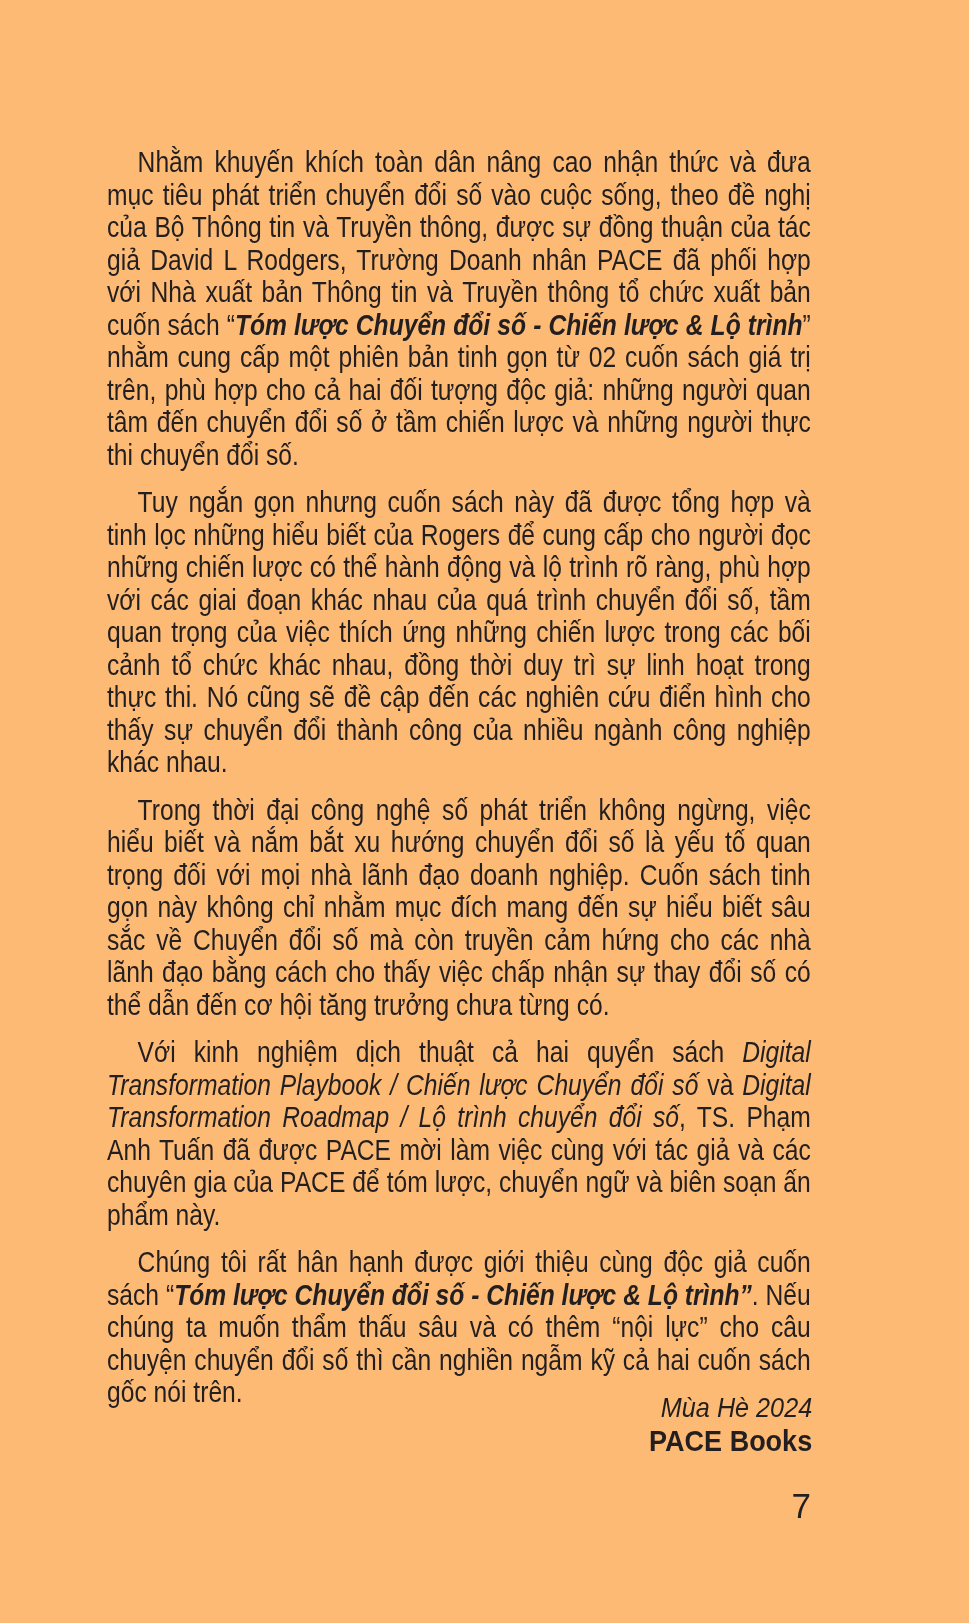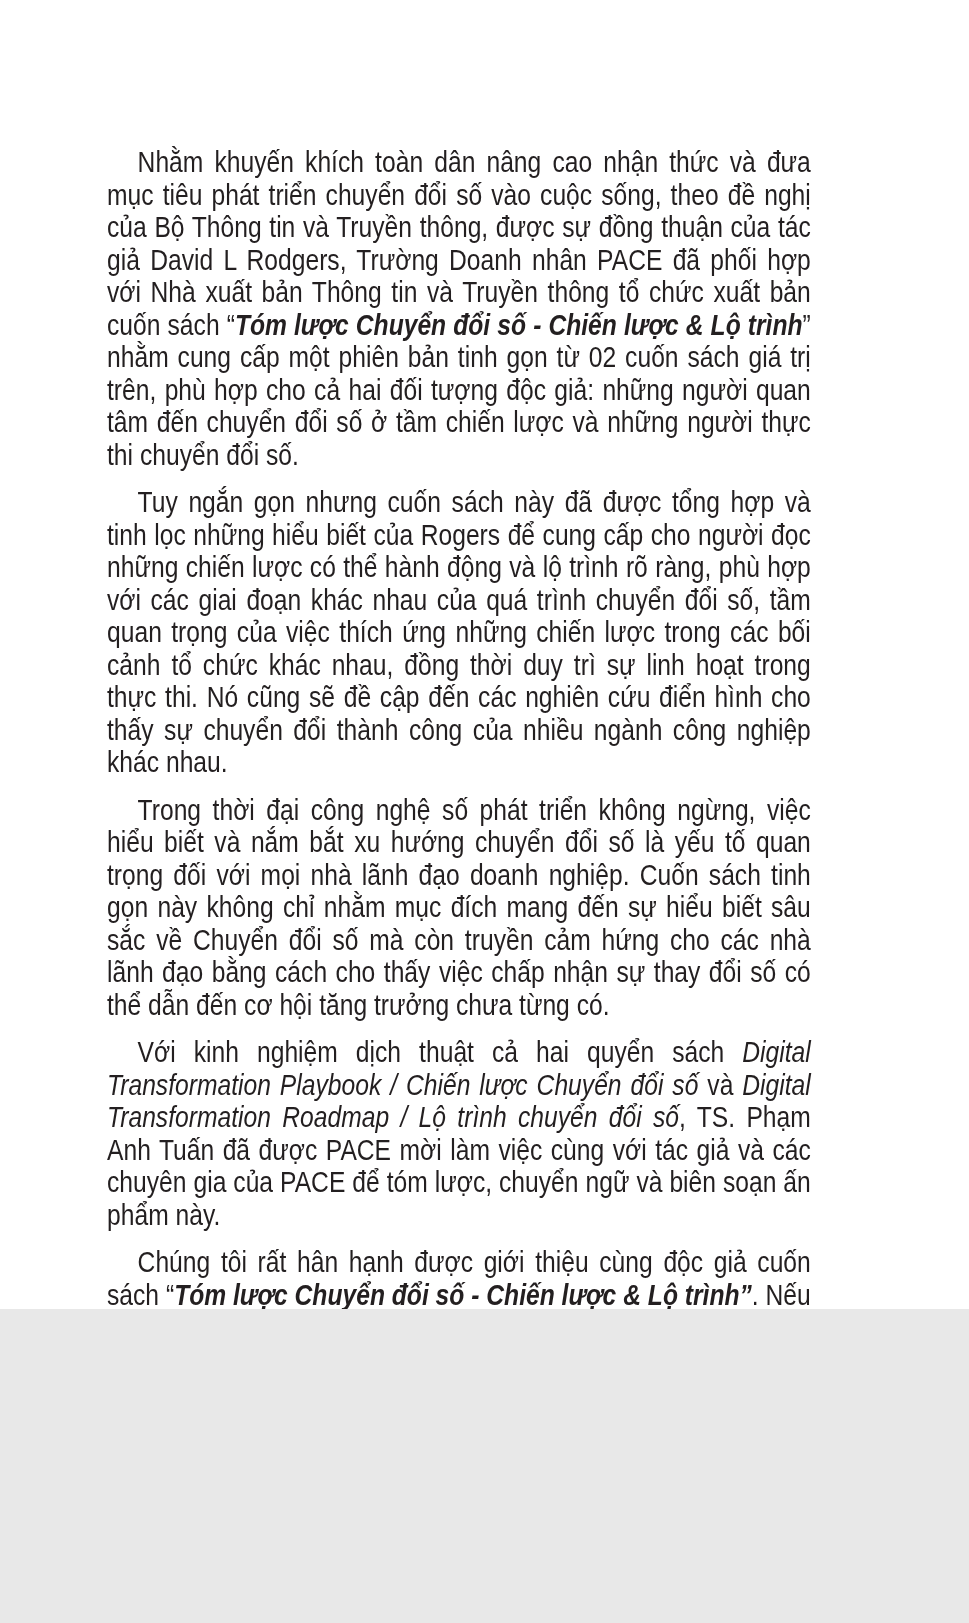--- a/index.html
+++ b/index.html
@@ -3,23 +3,23 @@
 <meta charset="utf-8">
 <style>
   html, body {
     margin: 0;
     padding: 0;
     background: #e8e8e8;
   }
   .page {
     position: relative;
     width: 969px;
-    height: 1309px;
+    height: 1623px;
     margin: 0 auto;
-    background: #ffffff;
+    background: #fdba74;
     font-family: "Liberation Sans", "DejaVu Sans", sans-serif;
     color: #231f20;
     overflow: hidden;
   }
   
   .content {
     position: absolute;
     left: 107px;
     top: 146px;
     width: 828px;

